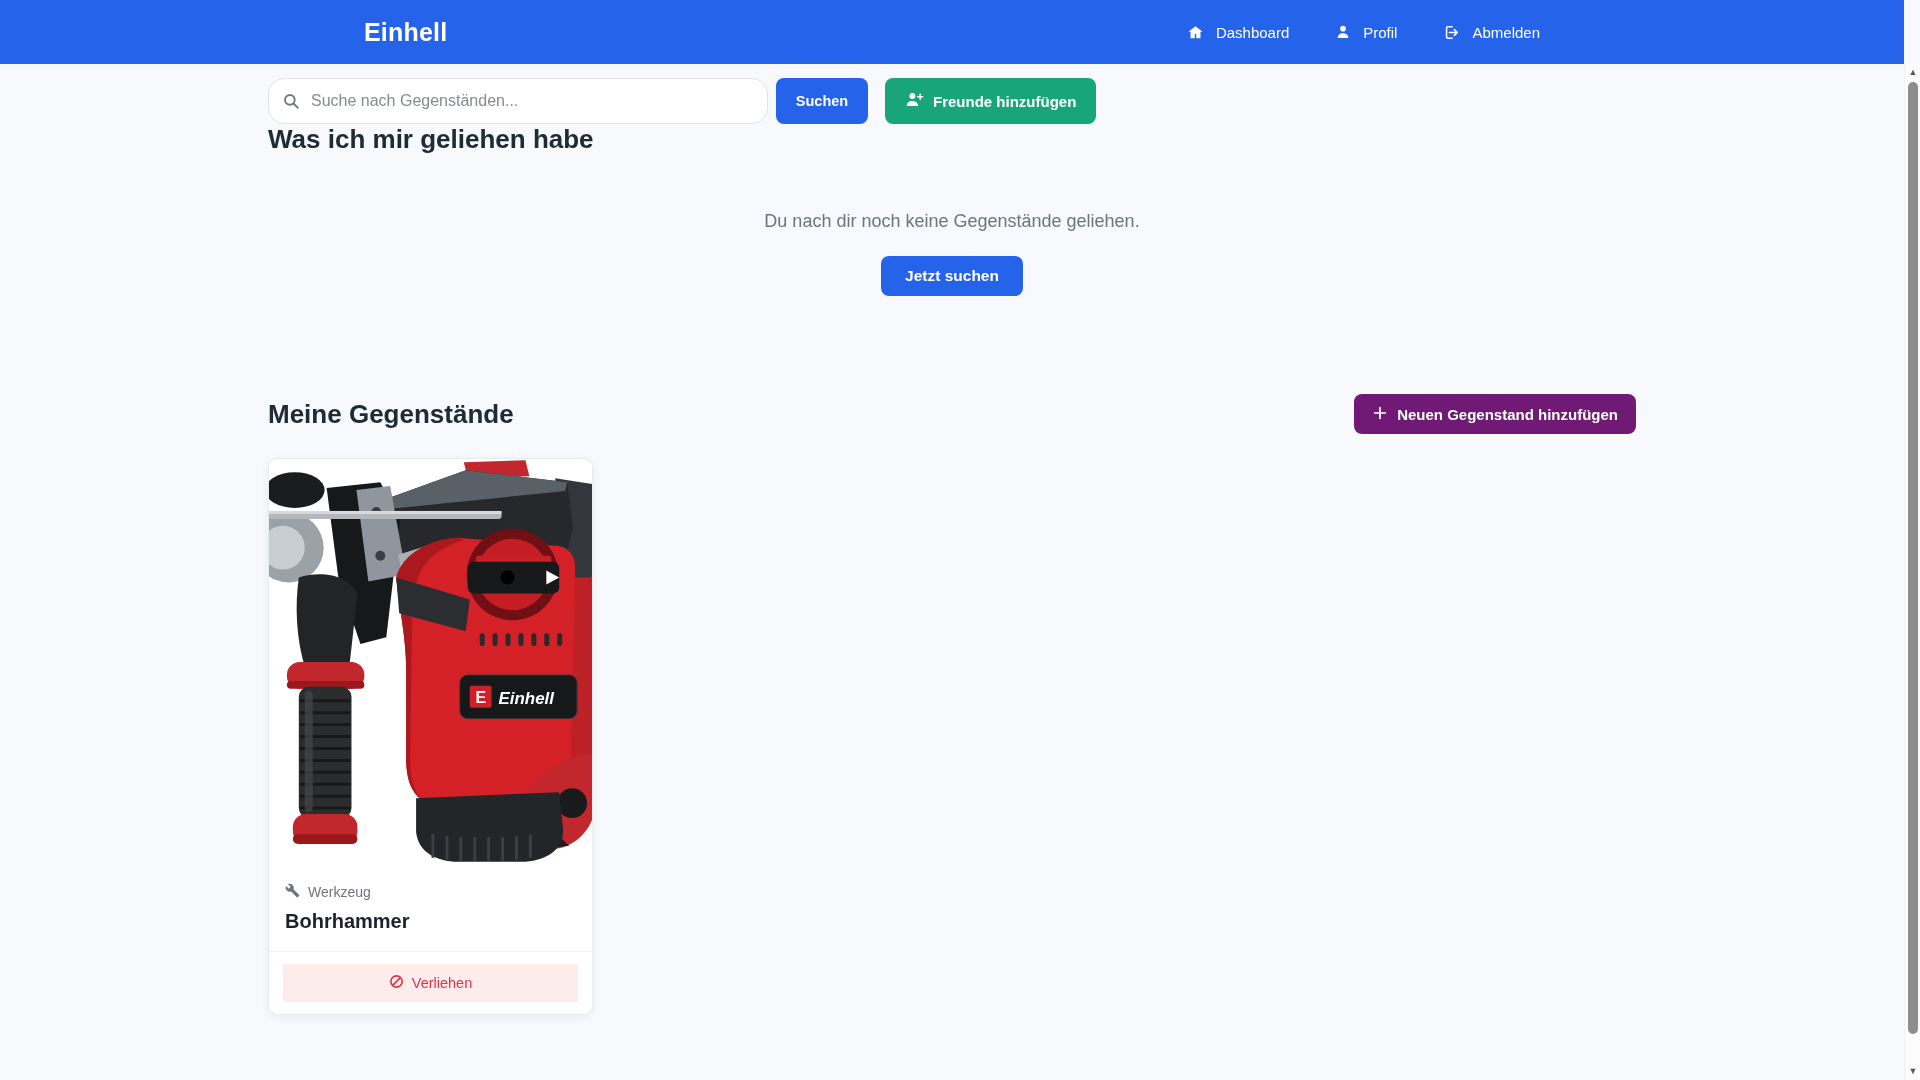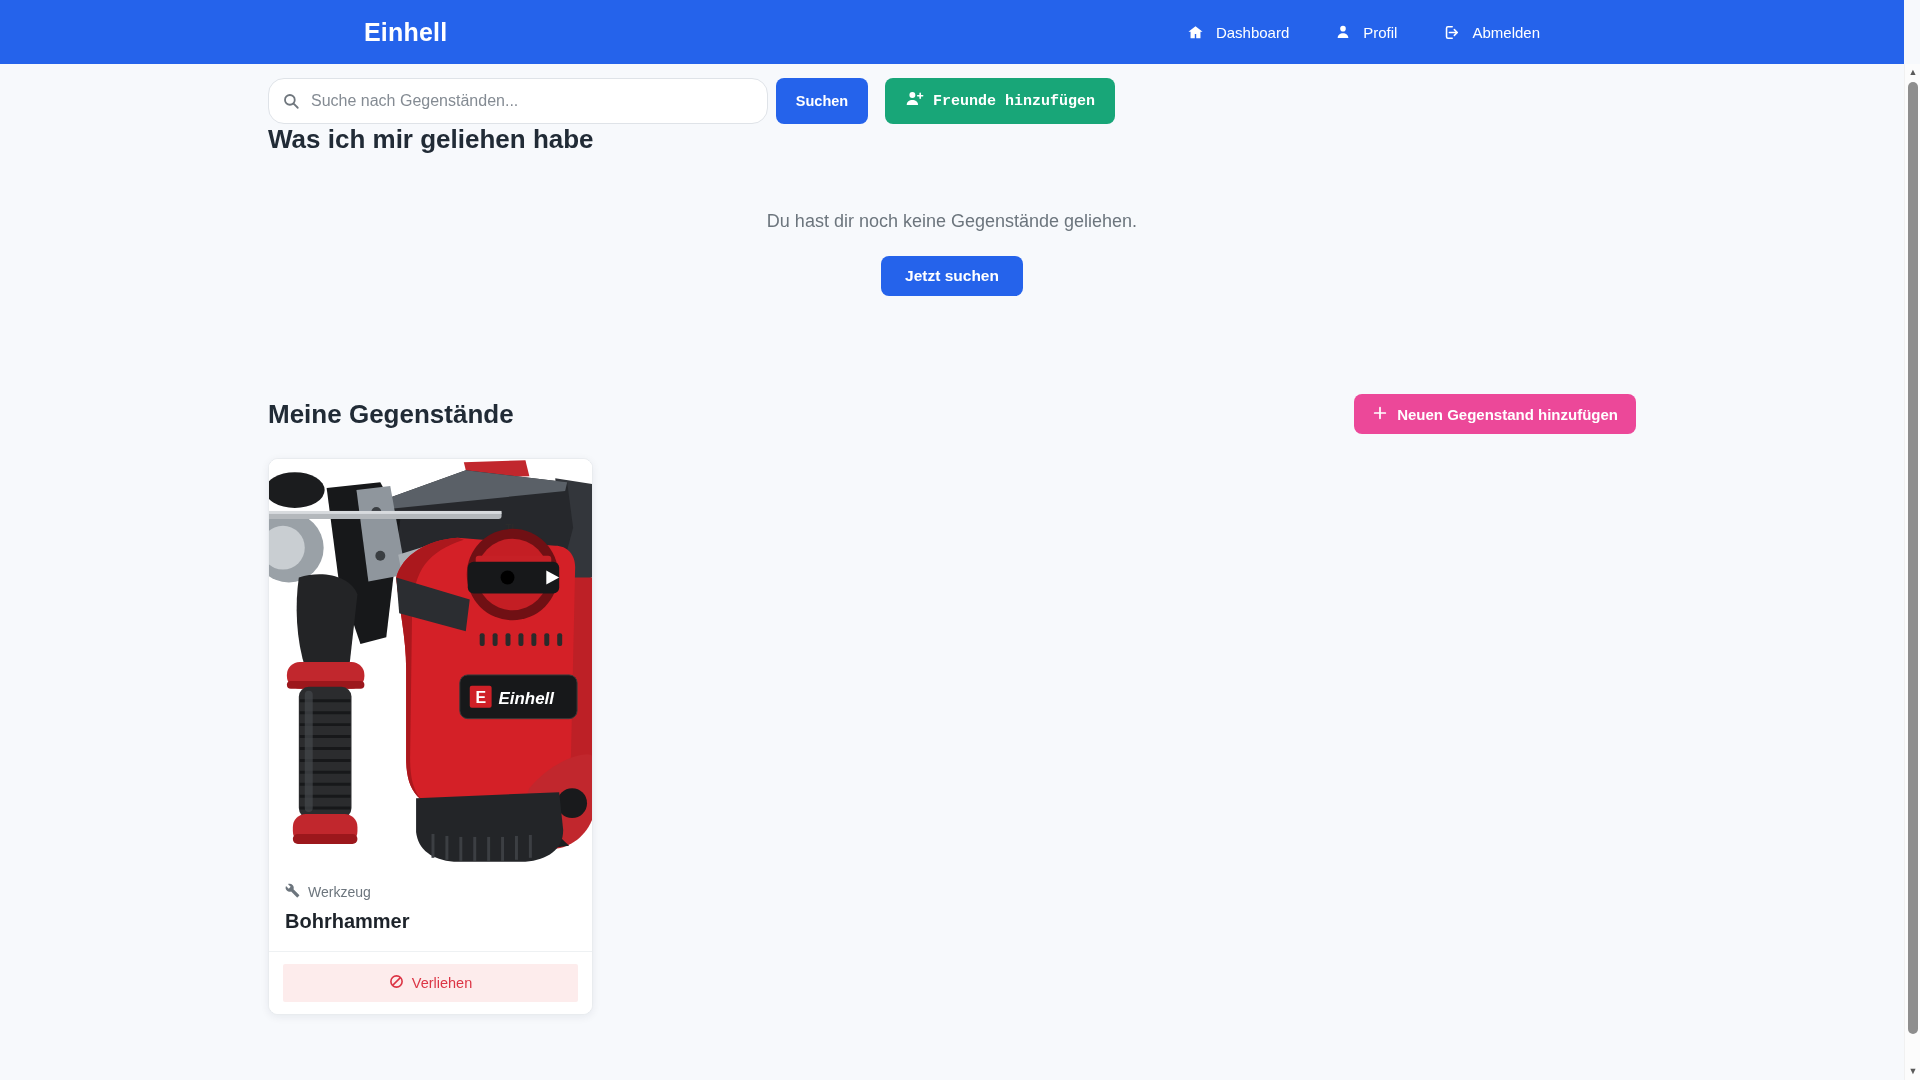--- a/index.html
+++ b/index.html
@@ -34,32 +34,32 @@
   .search-wrap input {
     width:100%; height:46px; background:#fff; border:1px solid #dfe3e8;
     border-radius:16px; padding:0 14px 0 42px; font-size:16px; color:#212529;
     font-family:inherit; outline:none;
   }
   .search-wrap input::placeholder { color:#848b93; }
   .search-icon { position:absolute; left:14px; top:14px; color:#6f767d; }
   .btn { display:flex; align-items:center; justify-content:center; gap:9px;
          border-radius:8px; color:#fff; font-weight:600; }
   .btn-suchen { margin-left:8px; width:92px; height:46px; background:#2563eb; font-size:14.5px; }
-  .btn-friends { margin-left:17px; height:46px; padding:10px 20px; background:#18a678; font-size:15px;font-family:Liberation Mono, monospace; }
+  .btn-friends { margin-left:17px; height:46px; padding:10px 20px; background:#18a678; font-size:15px; }
 
   
   h2.section-title { font-size:26px; font-weight:700; color:#212b36; }
   .borrowed-title { }
   .empty-msg { text-align:center; margin-top:56px; color:#6c757d; font-size:18px; }
   .btn-jetzt {
     display:flex; margin:24px auto 0; height:40px; padding:0 24px;
     background:#2563eb; font-size:15.5px;
   }
   .items-row { display:flex; align-items:center; justify-content:space-between; margin-top:98px; }
-  .btn-add { height:40px; padding:0 18px; background:#ec4899; font-size:15px; }
+  .btn-add { height:40px; padding:0 18px; background:#701a75; font-size:15px; }
 
   
   .card {
     width:325px; margin-top:24px; background:#fff; border:1px solid #e9ecef;
     border-radius:10px; overflow:hidden; box-shadow:0 2px 8px rgba(20,30,50,.07);
   }
   .card-img { height:410px; background:#fff; display:flex; align-items:center; justify-content:center; }
   .card-body { padding:14px 16px 18px; }
   .card-cat { display:flex; align-items:center; gap:8px; color:#6c757d; font-size:14px; }
   .card-title { margin-top:9px; font-size:20px; font-weight:700; color:#1d232a; }
@@ -143,21 +143,21 @@
               <circle cx="10" cy="7" r="4.2"></circle>
               <path d="M2 21c0-4.4 3.6-7 8-7s8 2.6 8 7z"></path>
               <path d="M21 4.5v7M17.5 8h7" stroke="#fff" stroke-width="2.2" stroke-linecap="round"></path>
             </svg>
         </span>
         <span>Freunde hinzufügen</span>
       </button>
     </div>
 
     <h2 class="section-title borrowed-title">Was ich mir geliehen habe</h2>
-    <p class="empty-msg">Du hast dir noch keine Gegenstände geliehen.</p>
+    <p class="empty-msg">Du nach dir noch keine Gegenstände geliehen.</p>
     <button class="btn btn-jetzt">Jetzt suchen</button>
 
     <div class="items-row">
       <h2 class="section-title">Meine Gegenstände</h2>
       <button class="btn btn-add">
         <span>
           <svg width="16" height="16" viewBox="0 0 24 24" fill="none" stroke="#fff" stroke-width="2.6" stroke-linecap="round">
               <path d="M12 4v16M4 12h16"></path>
             </svg>
         </span>

